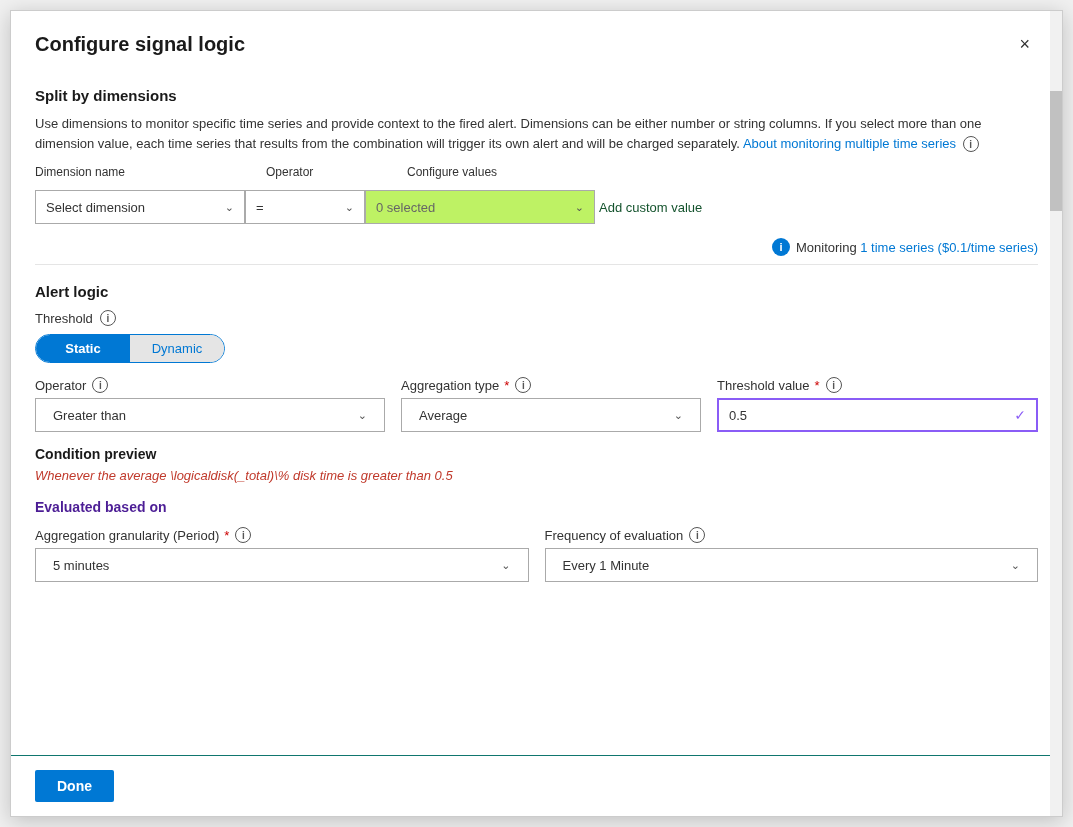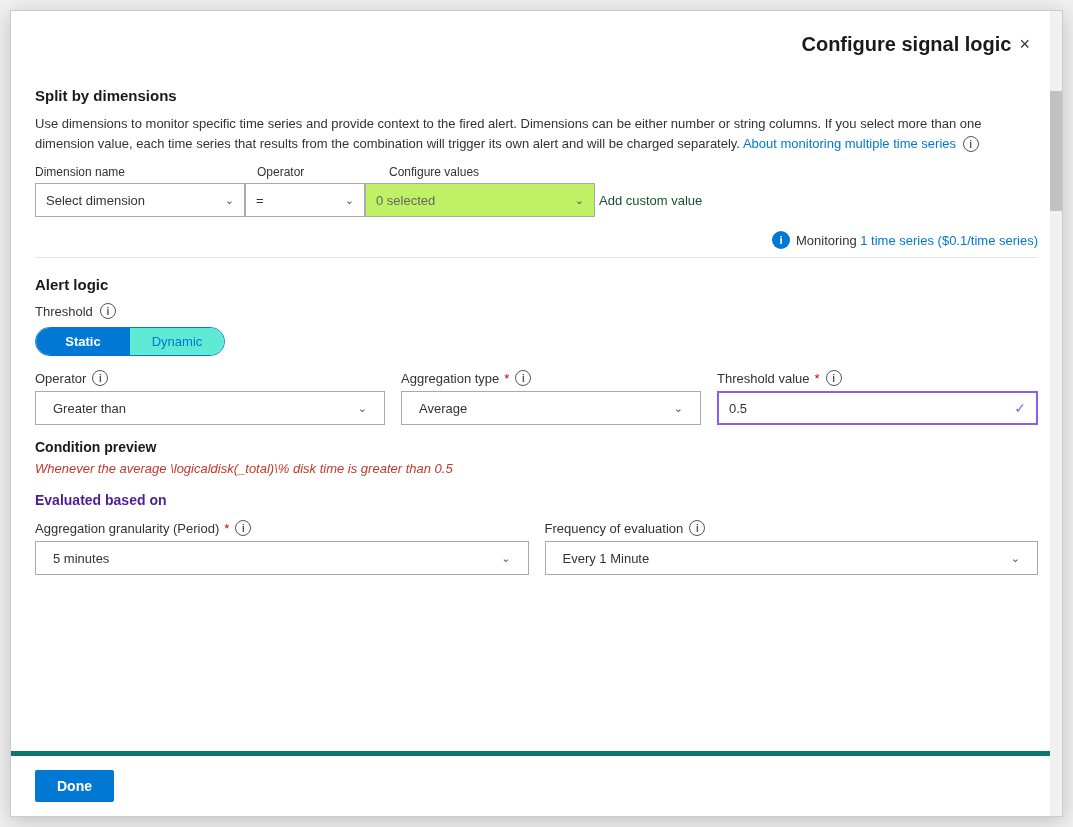--- a/index.html
+++ b/index.html
@@ -18,21 +18,21 @@
       min-height: 807px;
       border: 1px solid #ccc;
       box-shadow: 0 4px 20px rgba(0,0,0,0.2);
       display: flex;
       flex-direction: column;
       position: relative;
     }
     .dialog-header {
       display: flex;
       align-items: center;
-      justify-content: flex-end;
+      justify-content: space-between;
       padding: 20px 24px 12px 24px;
       border-bottom: none;
     }
     .dialog-title {
       font-size: 20px;
       font-weight: 600;
       color: #1a1a1a;
     }
     .close-btn {
       background: none;
@@ -91,23 +91,23 @@
       border-radius: 50%;
       border: 1.5px solid #555;
       font-size: 10px;
       color: #555;
       font-weight: bold;
       vertical-align: middle;
       margin-left: 3px;
     }
     .table-header-row {
       display: flex;
-      gap: 12px;
+      gap: 21px;
       margin-top: 12px;
-      margin-bottom: 4px;
+      margin-bottom: 11px;
     }
     .col-dim-name { width: 210px; }
     .col-operator { width: 120px; }
     .col-dim-values { width: 230px; }
     .col-header {
       font-size: 12px;
       color: #333;
       font-weight: 400;
     }
     .dropdown-row {
@@ -205,21 +205,21 @@
       font-size: 13px;
       text-align: center;
     }
     .toggle-btn.active {
       background: #0078d4;
       color: #fff;
       font-weight: 600;
       border-radius: 18px 0 0 18px;
     }
     .toggle-btn.inactive {
-      background: #5eead4;
+      background: #e5e5e5;
       color: #0078d4;
     }
     .fields-row {
       display: flex;
       gap: 16px;
       margin-bottom: 14px;
       align-items: flex-start;
     }
     .field-group {
       display: flex;
@@ -289,21 +289,21 @@
       margin-bottom: 20px;
     }
     .col-half {
       flex: 1;
       display: flex;
       flex-direction: column;
       text-align: center;
     }
     .dialog-footer {
       padding: 14px 24px;
-      border-top: 5px solid #0f766e;
+      border-top: 1px solid #0f766e;
       display: flex;
       align-items: center;
     }
     .done-btn {
       background: #0078d4;
       color: #fff;
       border: none;
       padding: 8px 22px;
       font-size: 14px;
       font-weight: 600;

